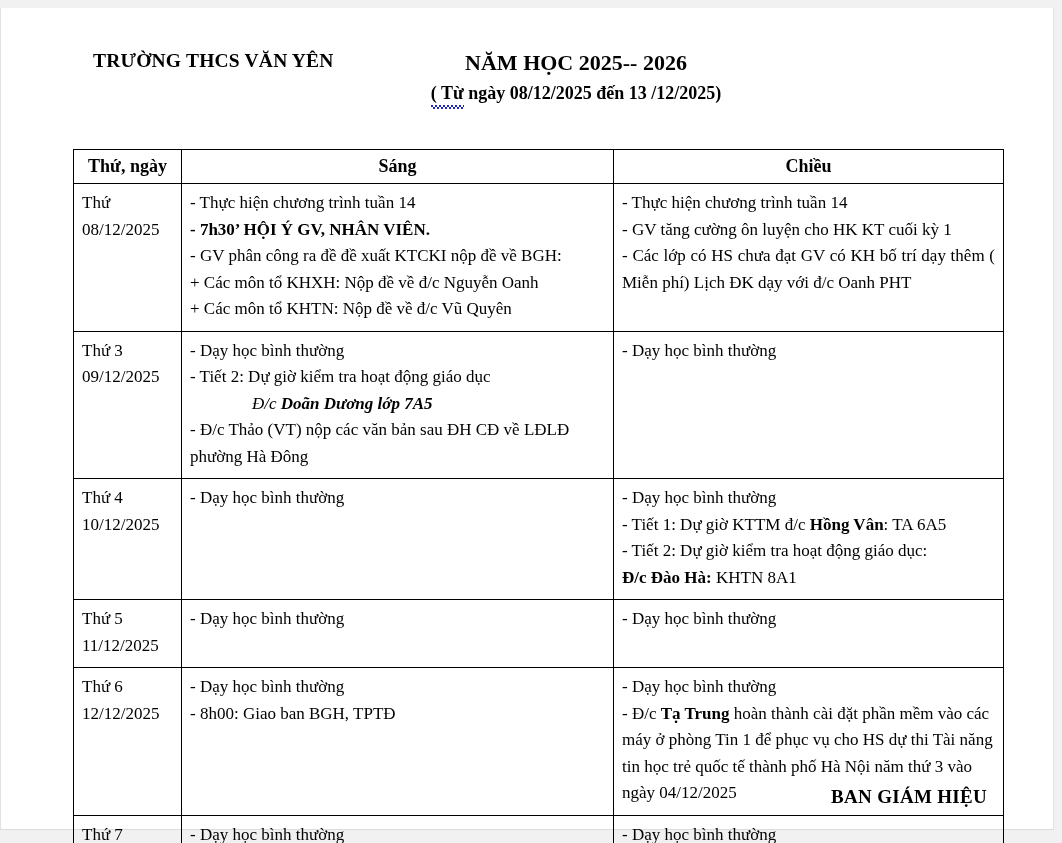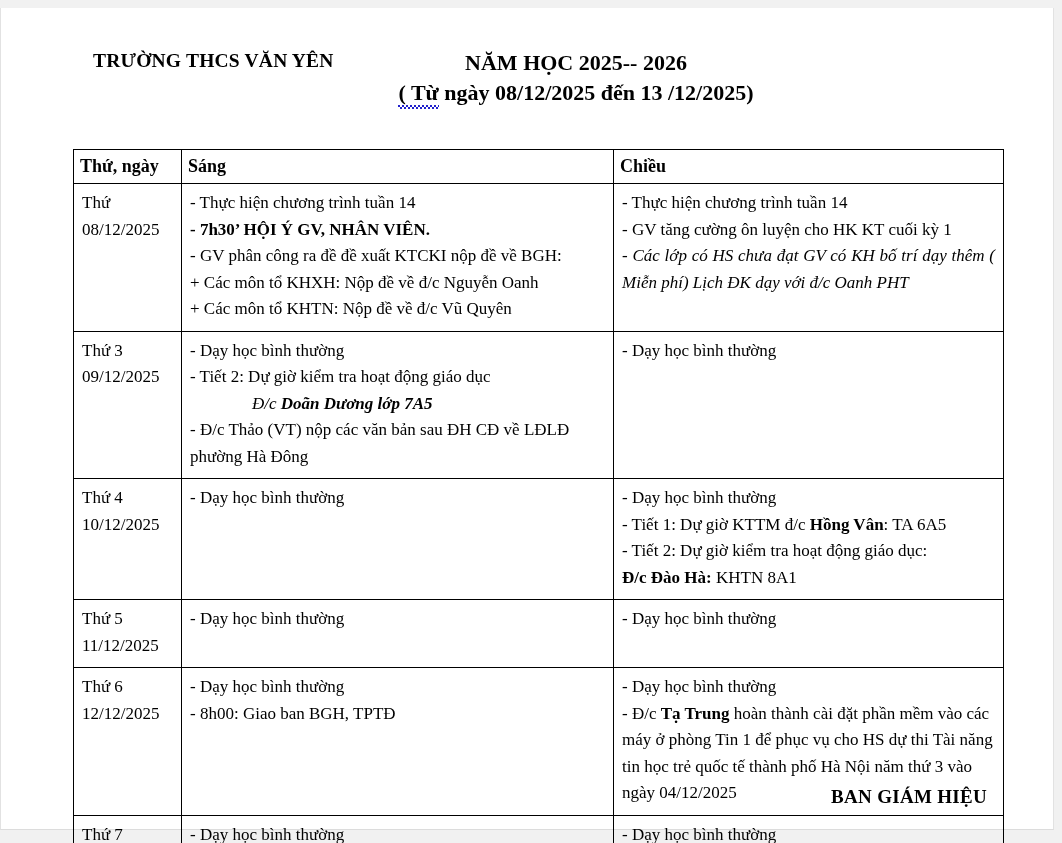--- a/index.html
+++ b/index.html
@@ -48,21 +48,21 @@
     width: 390px;
     text-align: center;
   }
   .title-line {
     font-size: 19px;
     font-weight: bold;
     line-height: 30px;
     white-space: nowrap;
   }
   .title-line.l2 { font-size: 22px; }
-  .title-line.l3 { font-size: 22px; }
+  .title-line.l3 { font-size: 18px; }
   .spell {
     display: inline-block;
     position: relative;
   }
   .spell::after {
     content: "";
     position: absolute;
     left: 0;
     right: 0;
     bottom: -1px;
@@ -93,39 +93,39 @@
     padding: 6px 8px 8px 8px;
     font-size: 17px;
     line-height: 26.5px;
     font-weight: normal;
   }
   col.c-day  { width: 108px; }
   col.c-am   { width: 432px; }
   col.c-pm   { width: 390px; }
 
   table.sched thead th {
-    text-align: left;
+    text-align: center;
     font-weight: bold;
     font-size: 18px;
     height: 34px;
     padding: 3px 6px;
     vertical-align: middle;
   }
   th.h-day { text-align: center; }
 
   td.day-cell {
     white-space: nowrap;
     padding-left: 10px;
   }
   td.day-cell .d1, td.day-cell .d2 { display: block; }
 
   .ln { display: block; white-space: nowrap; }
   .ln.wrapline { white-space: normal; }
   .ln.indent { padding-left: 62px; font-style: italic; }
-  .ln.just { text-align: justify; text-align-last: left; font-style: italic; }
+  .ln.just { text-align: justify; text-align-last: left; }
   .b { font-weight: bold; }
 
   
   .footer {
     position: absolute;
     left: 0;
     top: 778px;
     width: 1054px;
   }
   .ban-giam-hieu {

